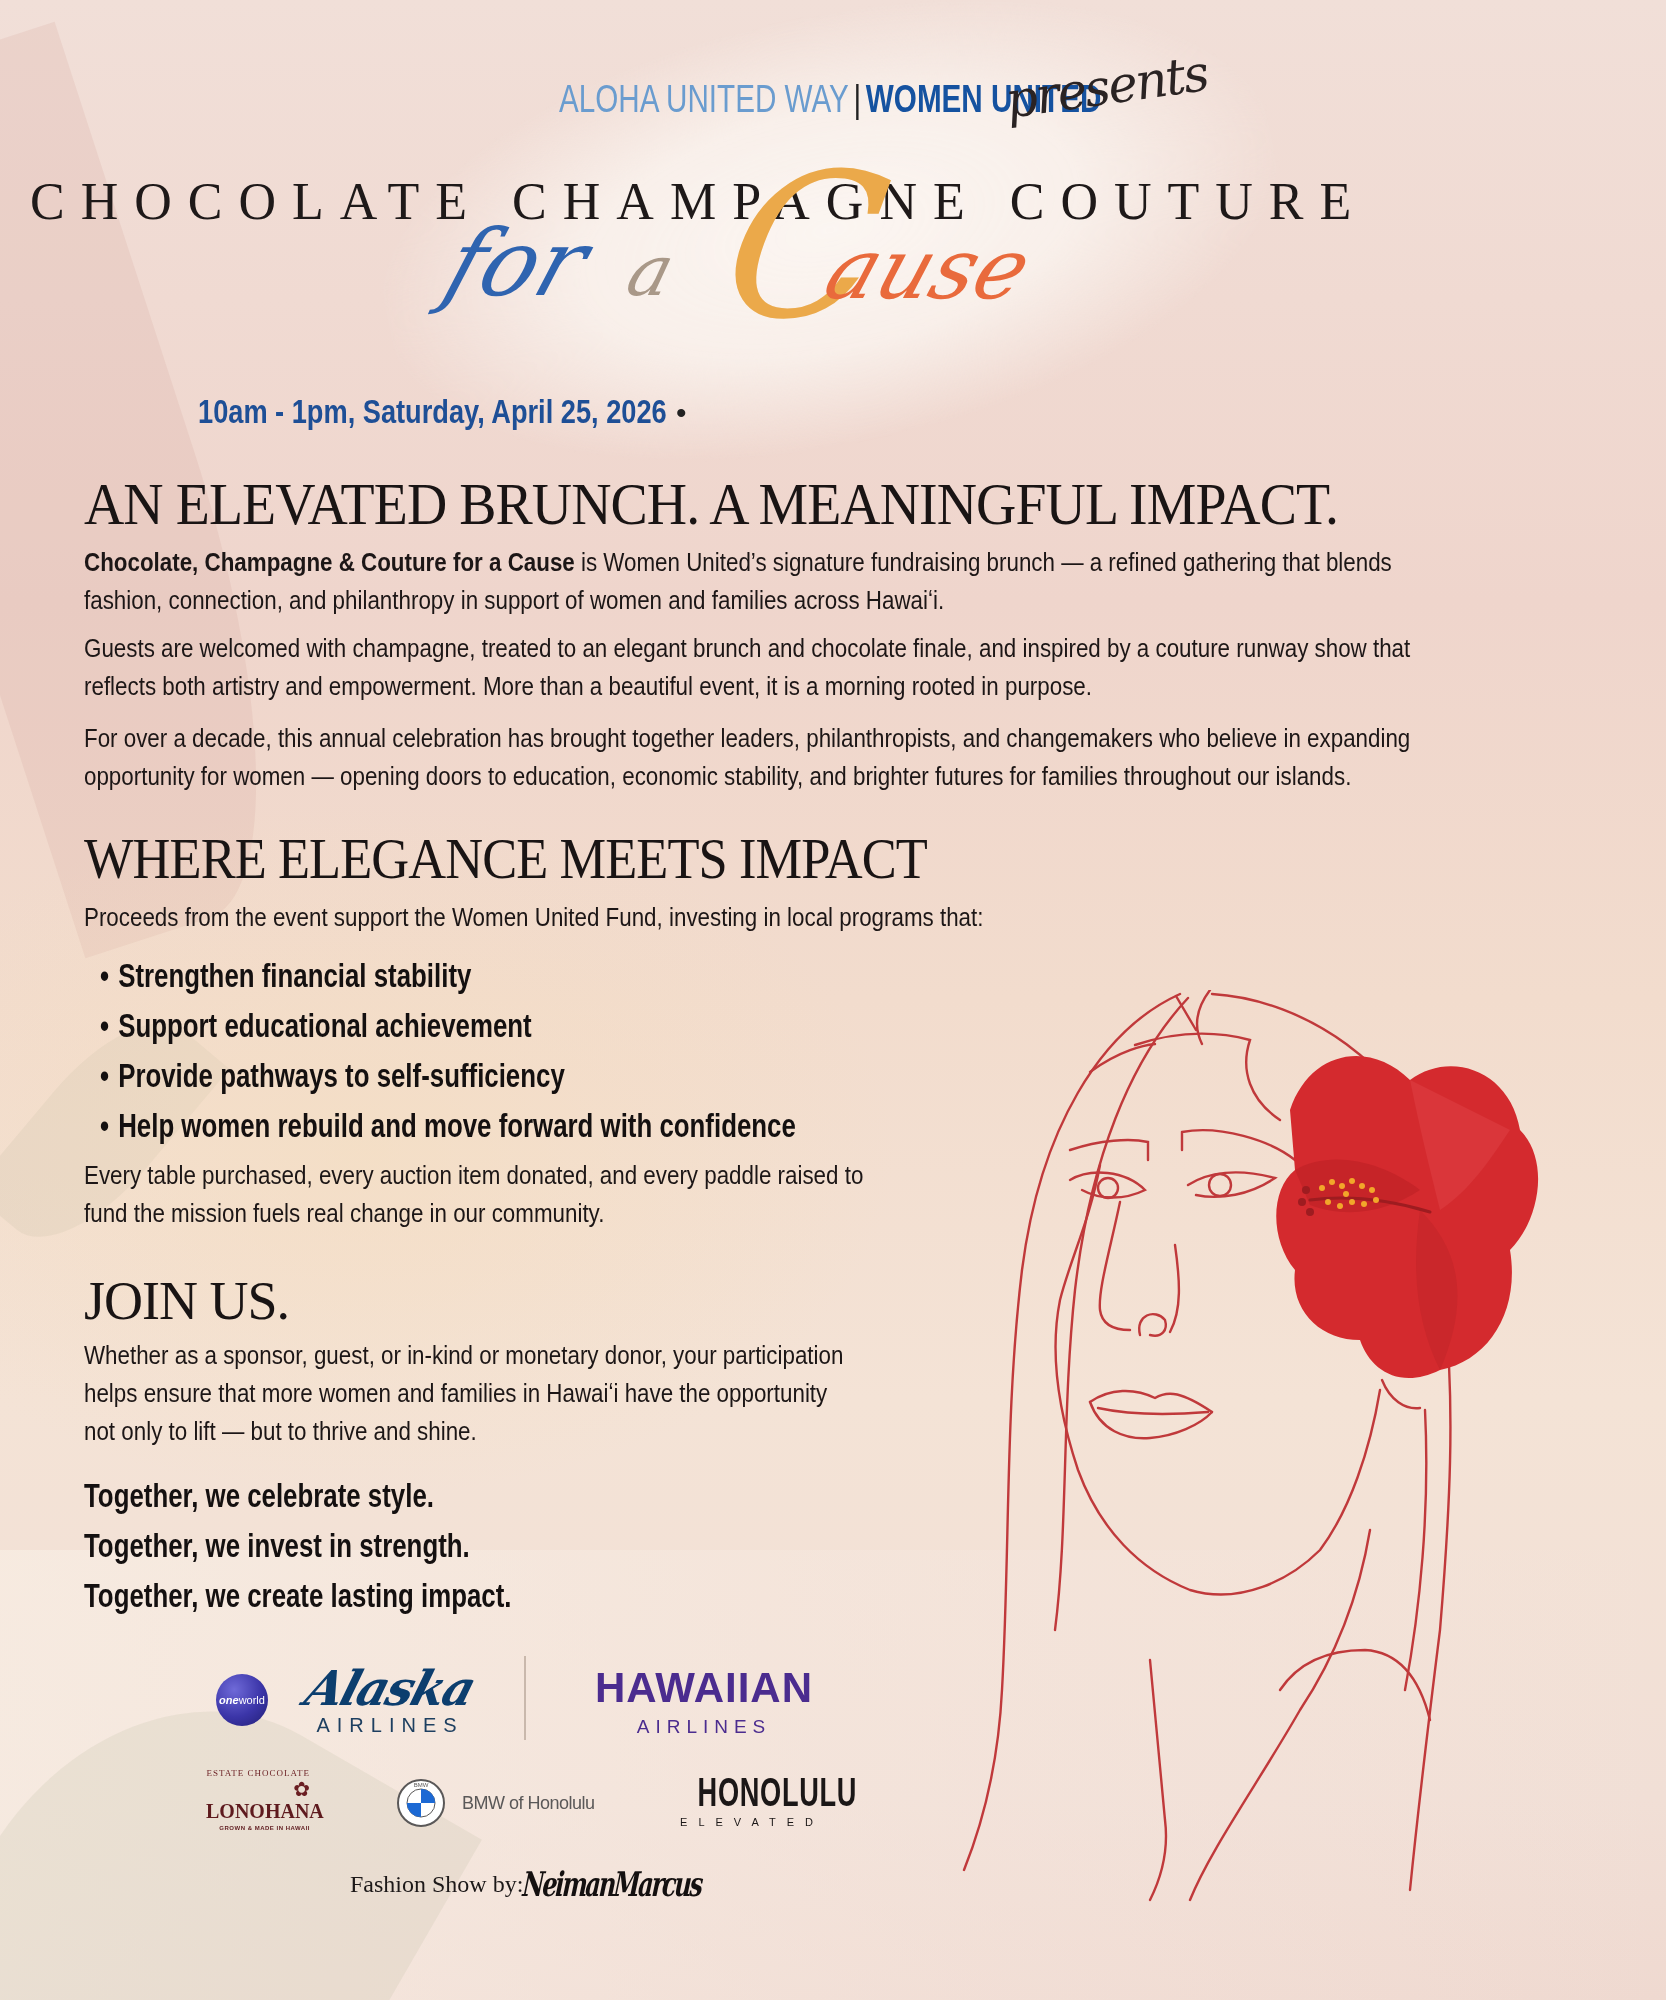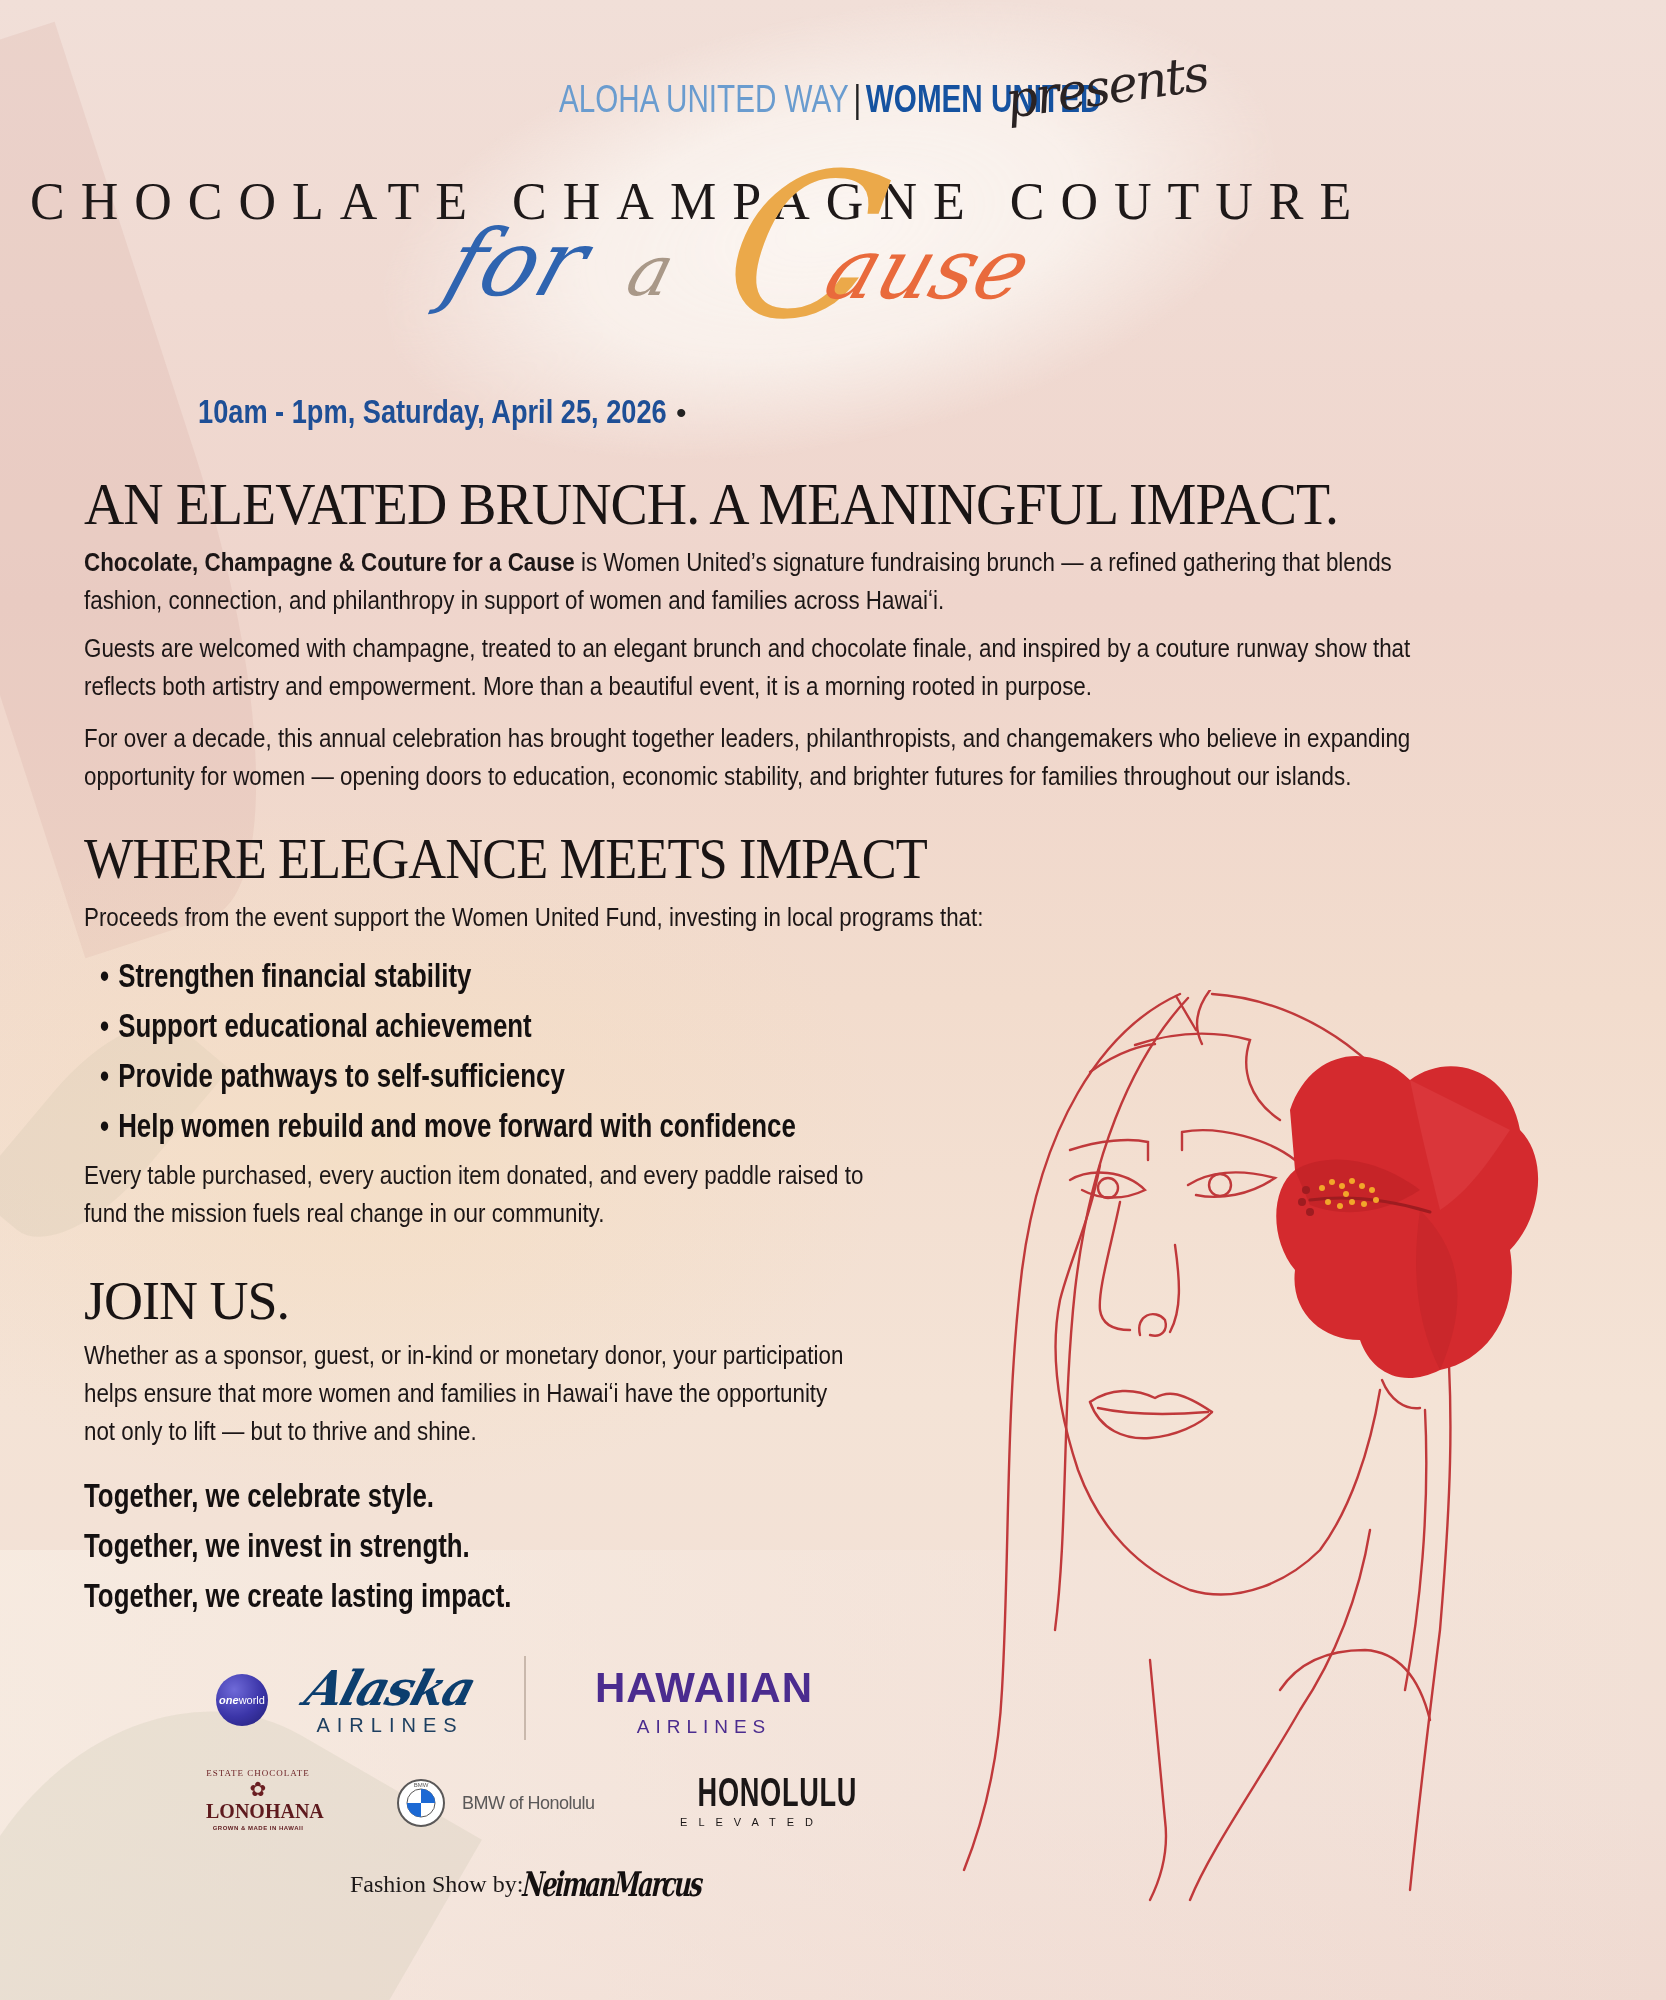--- a/index.html
+++ b/index.html
@@ -103,21 +103,21 @@
   .oneworld b { font-weight: 700; font-style: italic; }
   .alaska { left: 300px; top: 1660px; width: 180px; text-align: center; }
   .alaska .word { font-family: "DejaVu Serif", serif; font-style: italic; font-weight: 700; font-size: 48px; color: #0c3e6e;
     letter-spacing: -2px; transform: skewX(-16deg); display: inline-block; }
   .alaska .sub { font-size: 20px; letter-spacing: 7px; color: #1d3f60; margin-top: -2px; }
   .divider { left: 524px; top: 1656px; width: 2px; height: 84px; background: #c9b8ac; }
   .hawaiian { left: 578px; top: 1664px; width: 252px; text-align: center; }
   .hawaiian .word { font-family: "Liberation Sans", sans-serif; font-weight: 700; font-size: 42px; color: #4b2c8f; letter-spacing: 1px; }
   .hawaiian .sub { font-size: 19px; letter-spacing: 6px; color: #4b2c8f; margin-top: 4px; }
 
-  .lonohana { left: 206px; top: 1768px; width: 104px; text-align: center; }
+  .lonohana { left: 206px; top: 1768px; width: 104px; text-align: right; }
   .lonohana .arc { font-family: "Liberation Serif", serif; font-size: 9px; color: #6a1e22; letter-spacing: 1px; }
   .lonohana .flower { font-size: 20px; color: #6a1e22; line-height: 22px; }
   .lonohana .word { font-family: "Liberation Serif", serif; font-weight: 700; font-size: 20px; color: #5e1a1e; letter-spacing: 0px; }
   .lonohana .tag { font-size: 6px; font-weight: 700; color: #5e1a1e; letter-spacing: 0.5px; margin-top: 2px; }
 
   .bmw { left: 396px; top: 1778px; display: flex; align-items: center; gap: 16px; text-align: center; }
   .bmw .sub { font-size: 18px; color: #5a5858; letter-spacing: -0.5px; }
 
   .honolulu { left: 672px; top: 1770px; width: 160px; text-align: center; }
   .honolulu .word { font-family: "Liberation Sans", sans-serif; font-weight: 700; font-size: 40px; color: #1b1717;

